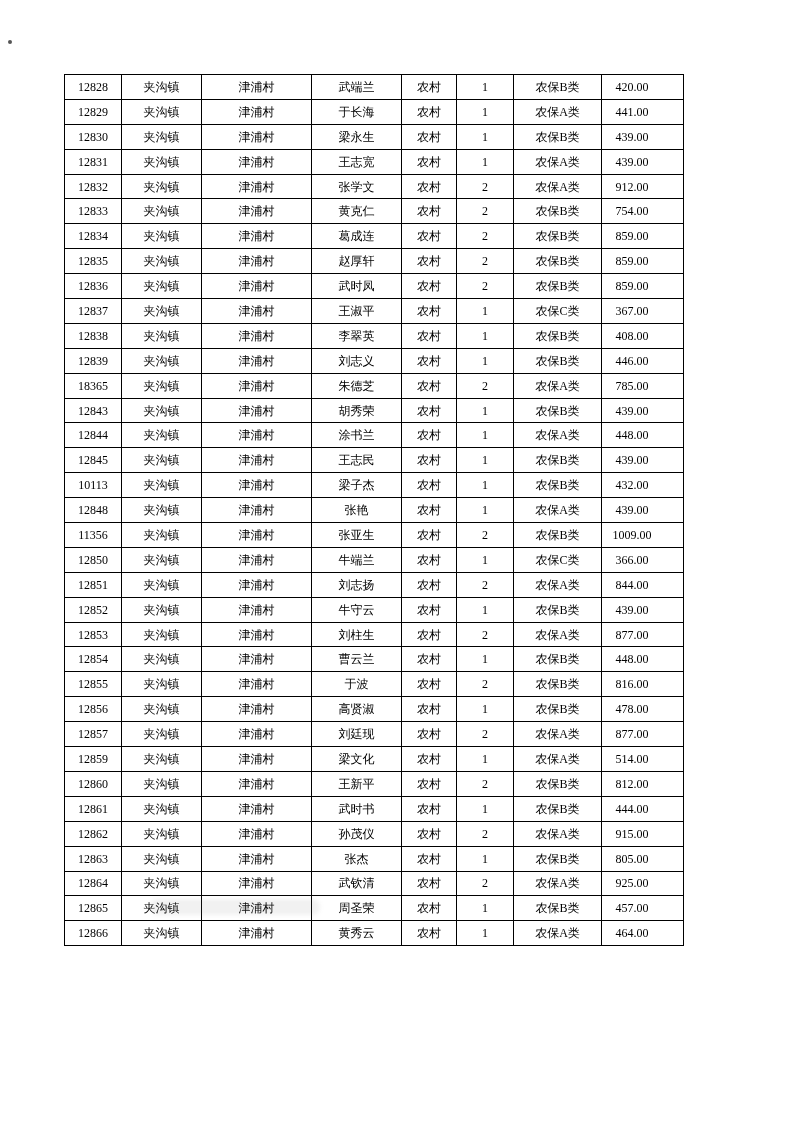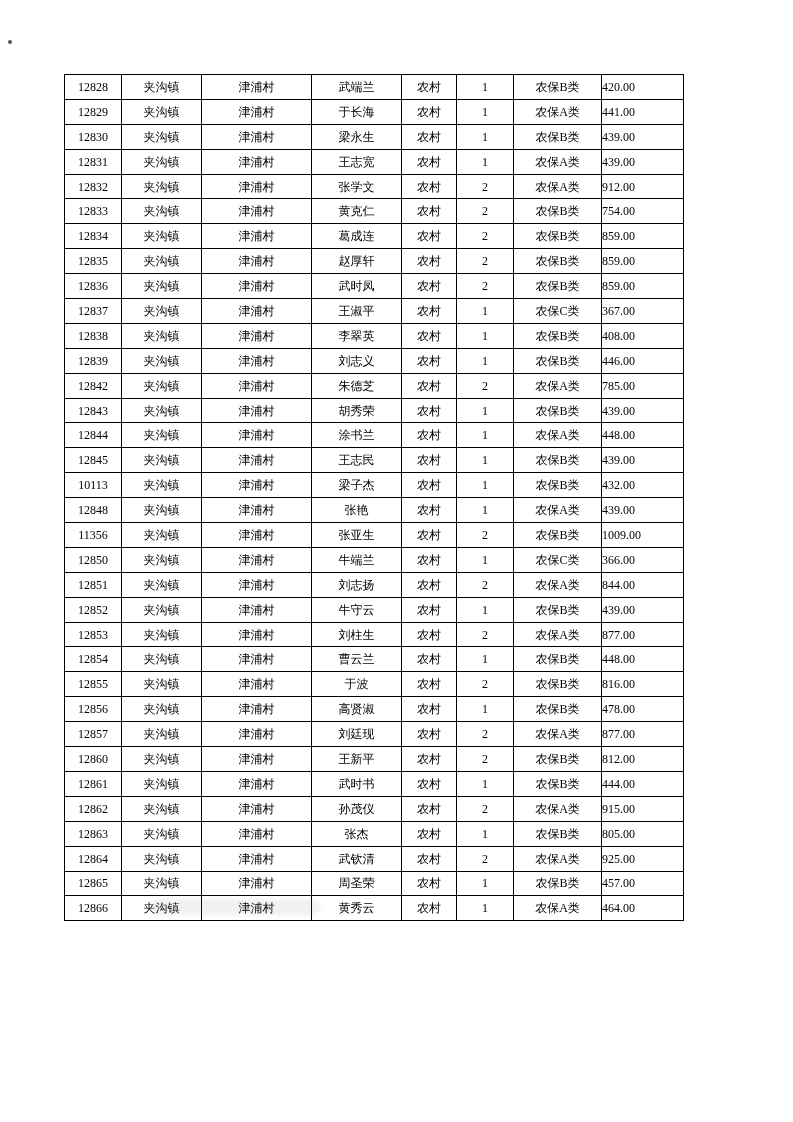--- a/index.html
+++ b/index.html
@@ -28,21 +28,21 @@
     height: 23.9px;
     font-size: 12px;
     line-height: 1;
     text-align: center;
     vertical-align: middle;
     padding: 0;
     overflow: hidden;
     white-space: nowrap;
   }
   table.grid td.c7 {
-    text-align: left;
+    text-align: center;
     padding-right: 21px;
   }
   .scan-artifact {
     position: absolute;
     left: 150px;
     top: 899px;
     width: 170px;
     height: 16px;
     background: rgba(120,120,120,0.10);
     border-radius: 8px;
@@ -191,21 +191,21 @@
           <td class="c0">12839</td>
           <td class="c1">夹沟镇</td>
           <td class="c2">津浦村</td>
           <td class="c3">刘志义</td>
           <td class="c4">农村</td>
           <td class="c5">1</td>
           <td class="c6">农保B类</td>
           <td class="c7">446.00</td>
         </tr>
         <tr>
-          <td class="c0">12842</td>
+          <td class="c0">18365</td>
           <td class="c1">夹沟镇</td>
           <td class="c2">津浦村</td>
           <td class="c3">朱德芝</td>
           <td class="c4">农村</td>
           <td class="c5">2</td>
           <td class="c6">农保A类</td>
           <td class="c7">785.00</td>
         </tr>
         <tr>
           <td class="c0">12843</td>
@@ -339,20 +339,30 @@
         </tr>
         <tr>
           <td class="c0">12857</td>
           <td class="c1">夹沟镇</td>
           <td class="c2">津浦村</td>
           <td class="c3">刘廷现</td>
           <td class="c4">农村</td>
           <td class="c5">2</td>
           <td class="c6">农保A类</td>
           <td class="c7">877.00</td>
+        </tr>
+        <tr>
+          <td class="c0">12859</td>
+          <td class="c1">夹沟镇</td>
+          <td class="c2">津浦村</td>
+          <td class="c3">梁文化</td>
+          <td class="c4">农村</td>
+          <td class="c5">1</td>
+          <td class="c6">农保A类</td>
+          <td class="c7">514.00</td>
         </tr>
         <tr>
           <td class="c0">12860</td>
           <td class="c1">夹沟镇</td>
           <td class="c2">津浦村</td>
           <td class="c3">王新平</td>
           <td class="c4">农村</td>
           <td class="c5">2</td>
           <td class="c6">农保B类</td>
           <td class="c7">812.00</td>

